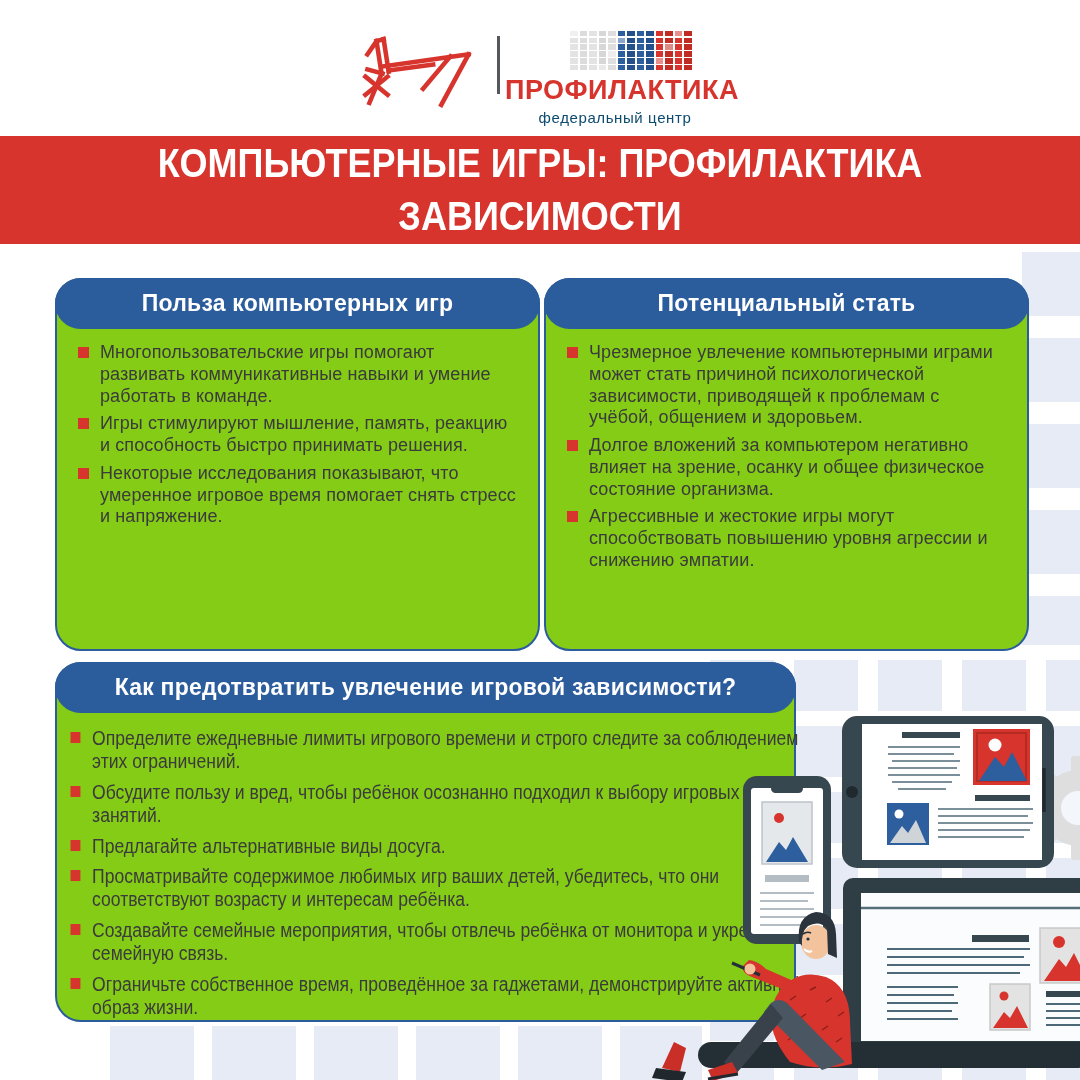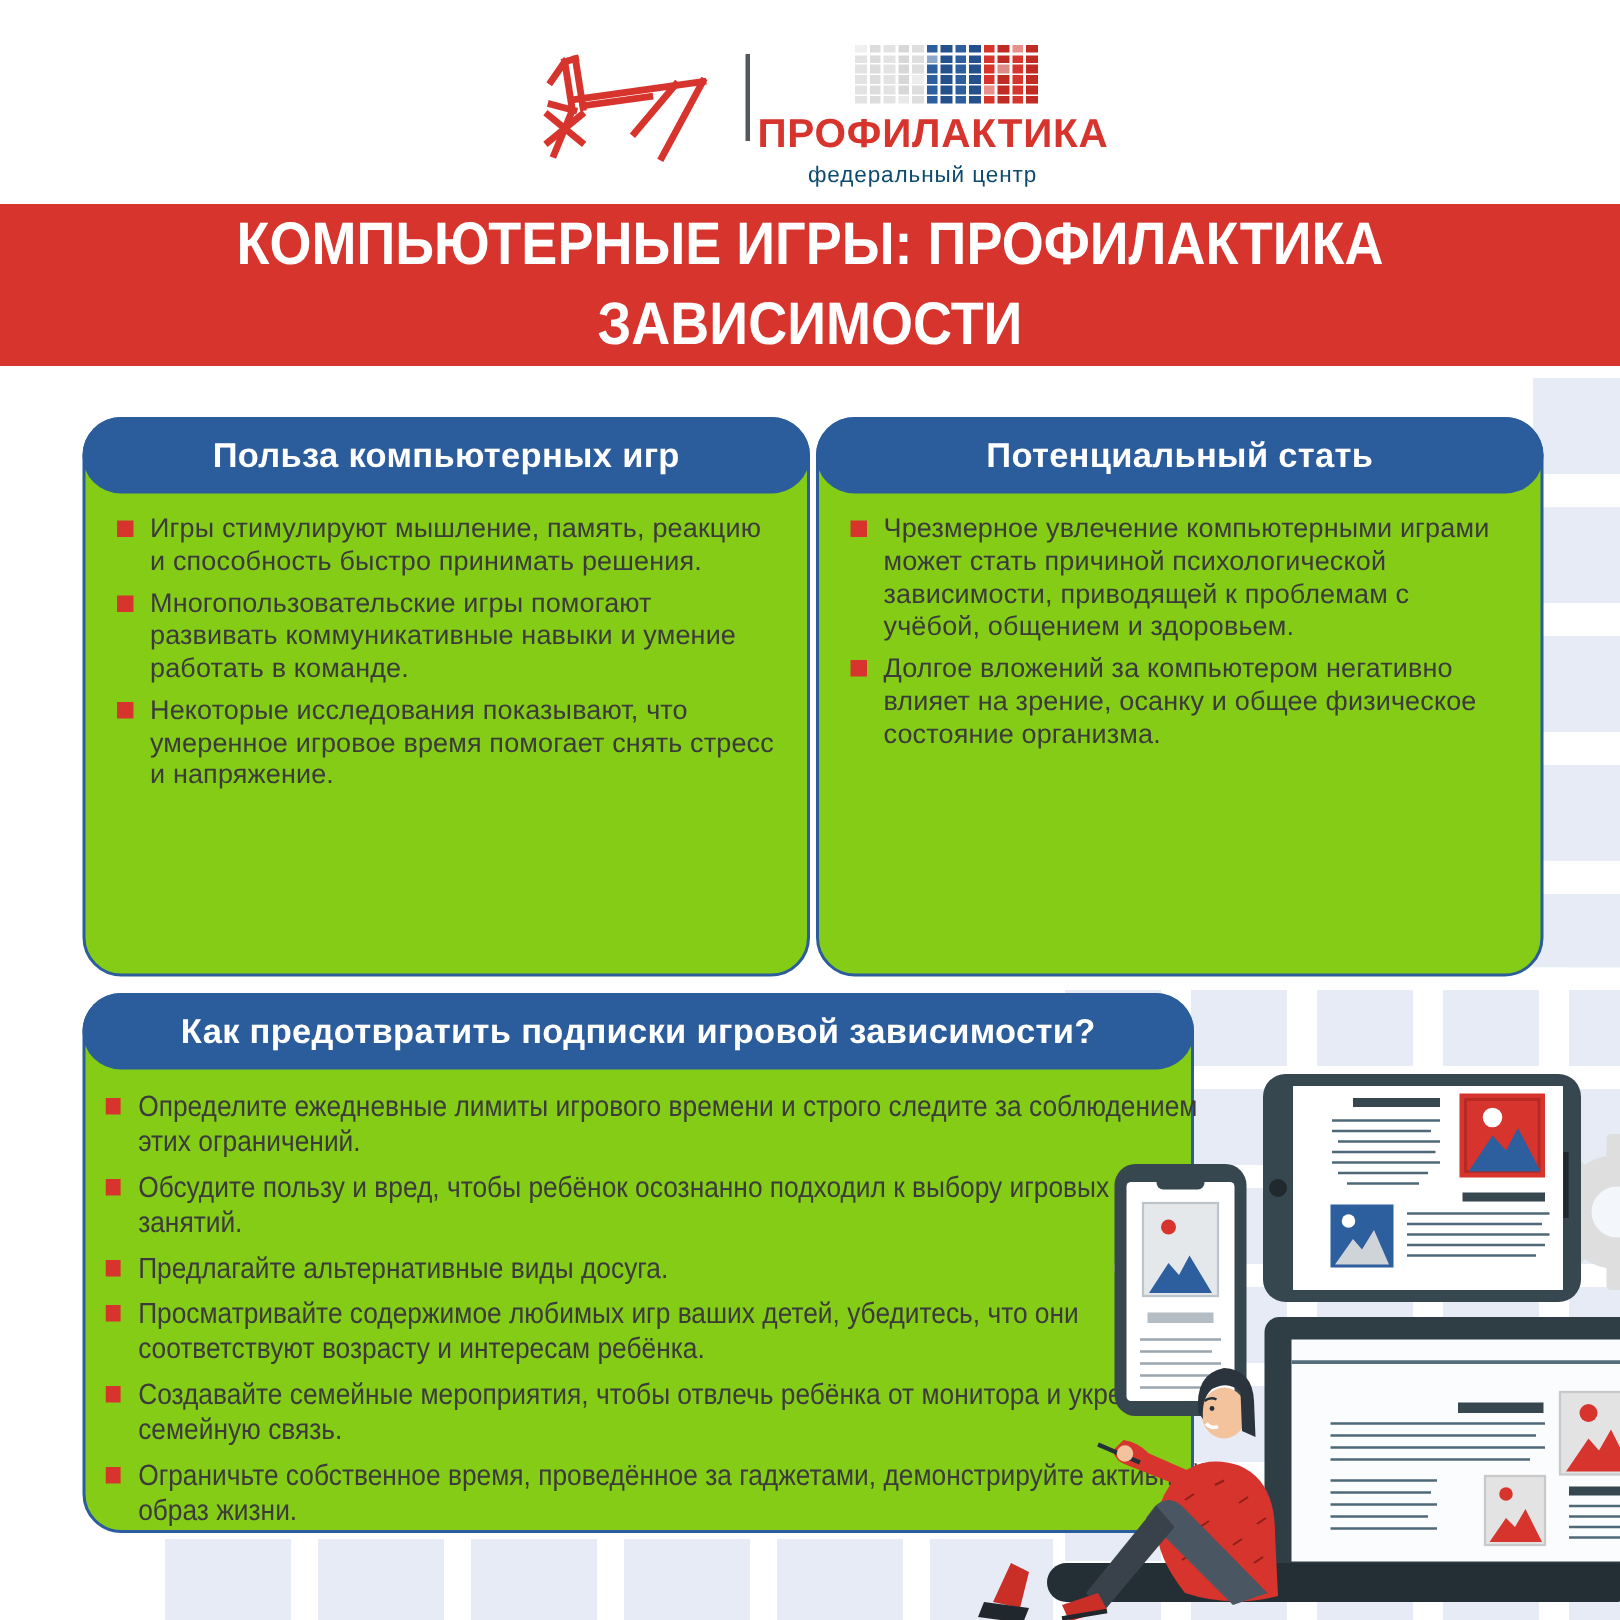--- a/index.html
+++ b/index.html
@@ -186,26 +186,26 @@
   <div class="title-banner">
     <div class="title-text">КОМПЬЮТЕРНЫЕ ИГРЫ: ПРОФИЛАКТИКА ЗАВИСИМОСТИ</div>
   </div>
 
   <div class="card card-benefits">
     <div class="card-header">Польза компьютерных игр</div>
     <ul class="items">
 
         <li class="item">
           <span class="bullet"></span>
+          <span class="item-text">Многопользовательские игры помогают развивать коммуникативные навыки и умение работать в команде.</span>
+        </li>
+
+        <li class="item">
+          <span class="bullet"></span>
           <span class="item-text">Игры стимулируют мышление, память, реакцию и способность быстро принимать решения.</span>
-        </li>
-
-        <li class="item">
-          <span class="bullet"></span>
-          <span class="item-text">Многопользовательские игры помогают развивать коммуникативные навыки и умение работать в команде.</span>
         </li>
 
         <li class="item">
           <span class="bullet"></span>
           <span class="item-text">Некоторые исследования показывают, что умеренное игровое время помогает снять стресс и напряжение.</span>
         </li>
 
       </ul>
   </div>
 
@@ -216,26 +216,30 @@
         <li class="item">
           <span class="bullet"></span>
           <span class="item-text">Чрезмерное увлечение компьютерными играми может стать причиной психологической зависимости, приводящей к проблемам с учёбой, общением и здоровьем.</span>
         </li>
 
         <li class="item">
           <span class="bullet"></span>
           <span class="item-text">Долгое вложений за компьютером негативно влияет на зрение, осанку и общее физическое состояние организма.</span>
         </li>
 
+        <li class="item">
+          <span class="bullet"></span>
+          <span class="item-text">Агрессивные и жестокие игры могут способствовать повышению уровня агрессии и снижению эмпатии.</span>
+        </li>
 
       </ul>
   </div>
 
   <div class="card card-prevention">
-    <div class="card-header">Как предотвратить подписки игровой зависимости?</div>
+    <div class="card-header">Как предотвратить увлечение игровой зависимости?</div>
     <ul class="items">
 
         <li class="item">
           <span class="bullet"></span>
           <span class="item-text">Определите ежедневные лимиты игрового времени и строго следите за соблюдением этих ограничений.</span>
         </li>
 
         <li class="item">
           <span class="bullet"></span>
           <span class="item-text">Обсудите пользу и вред, чтобы ребёнок осознанно подходил к выбору игровых занятий.</span>

